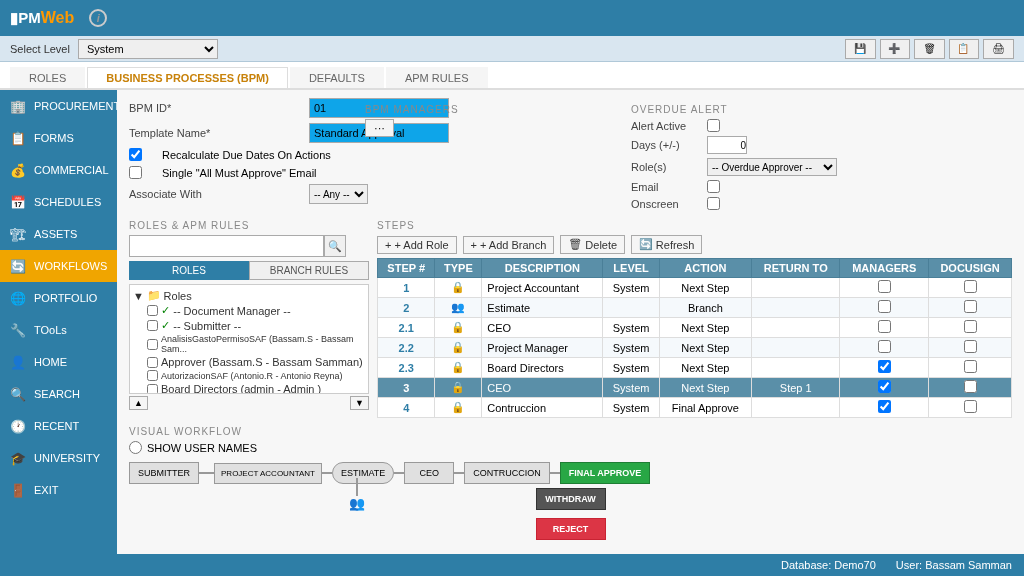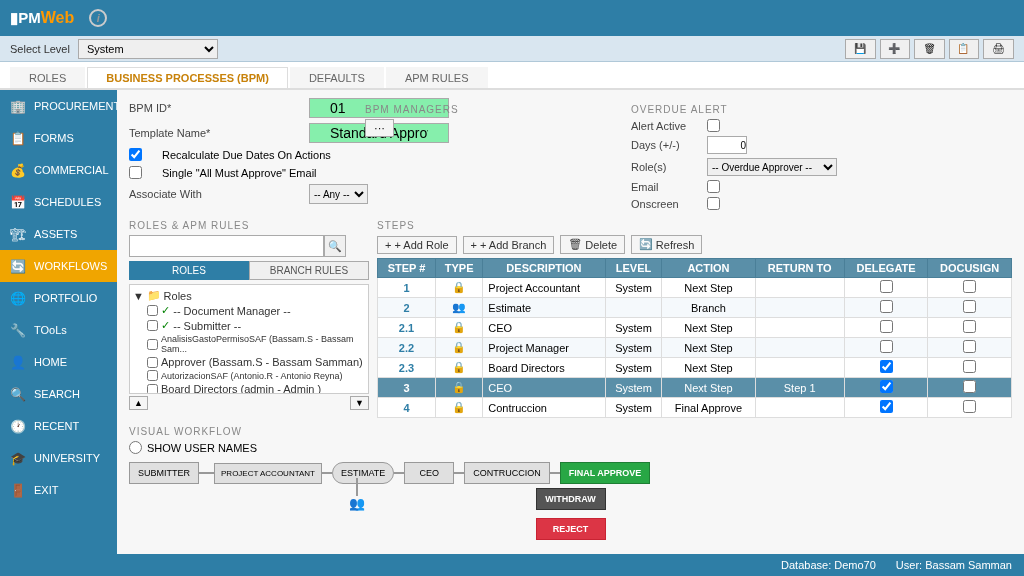--- a/index.html
+++ b/index.html
@@ -93,21 +93,21 @@
     .content {
       flex: 1;
       overflow-y: auto;
       padding: 8px 12px;
       background: #f7f7f7;
     }
 
     
     .form-row { display: flex; gap: 20px; margin-bottom: 6px; align-items: center; }
     .form-label { width: 160px; color: #444; flex-shrink: 0; }
-    .form-input { height: 20px; border: 1px solid #aaa; padding: 0 20px; font-size: 14px; background: #86efac; }
+    .form-input { height: 20px; border: 1px solid #aaa; padding: 0 4px; font-size: 11px; background: #0ea5e9; }
     .form-input.wide { width: 140px; }
     .form-checkbox { width: 13px; height: 13px; }
 
     .section-title {
       font-size: 10px;
       color: #888;
       text-transform: uppercase;
       letter-spacing: 1px;
       margin-bottom: 4px;
       margin-top: 6px;
@@ -456,21 +456,21 @@
         </div>
         <table class="steps-table">
           <thead>
             <tr>
               <th>STEP #</th>
               <th>TYPE</th>
               <th>DESCRIPTION</th>
               <th>LEVEL</th>
               <th>ACTION</th>
               <th>RETURN TO</th>
-              <th>DELEGATE</th>
+              <th>MANAGERS</th>
               <th>DOCUSIGN</th>
             </tr>
           </thead>
           <tbody>
             <tr>
               <td><span class="step-num">1</span></td>
               <td><span>🔒</span></td>
               <td class="step-desc">Project Accountant</td>
               <td>System</td>
               <td>Next Step</td>

